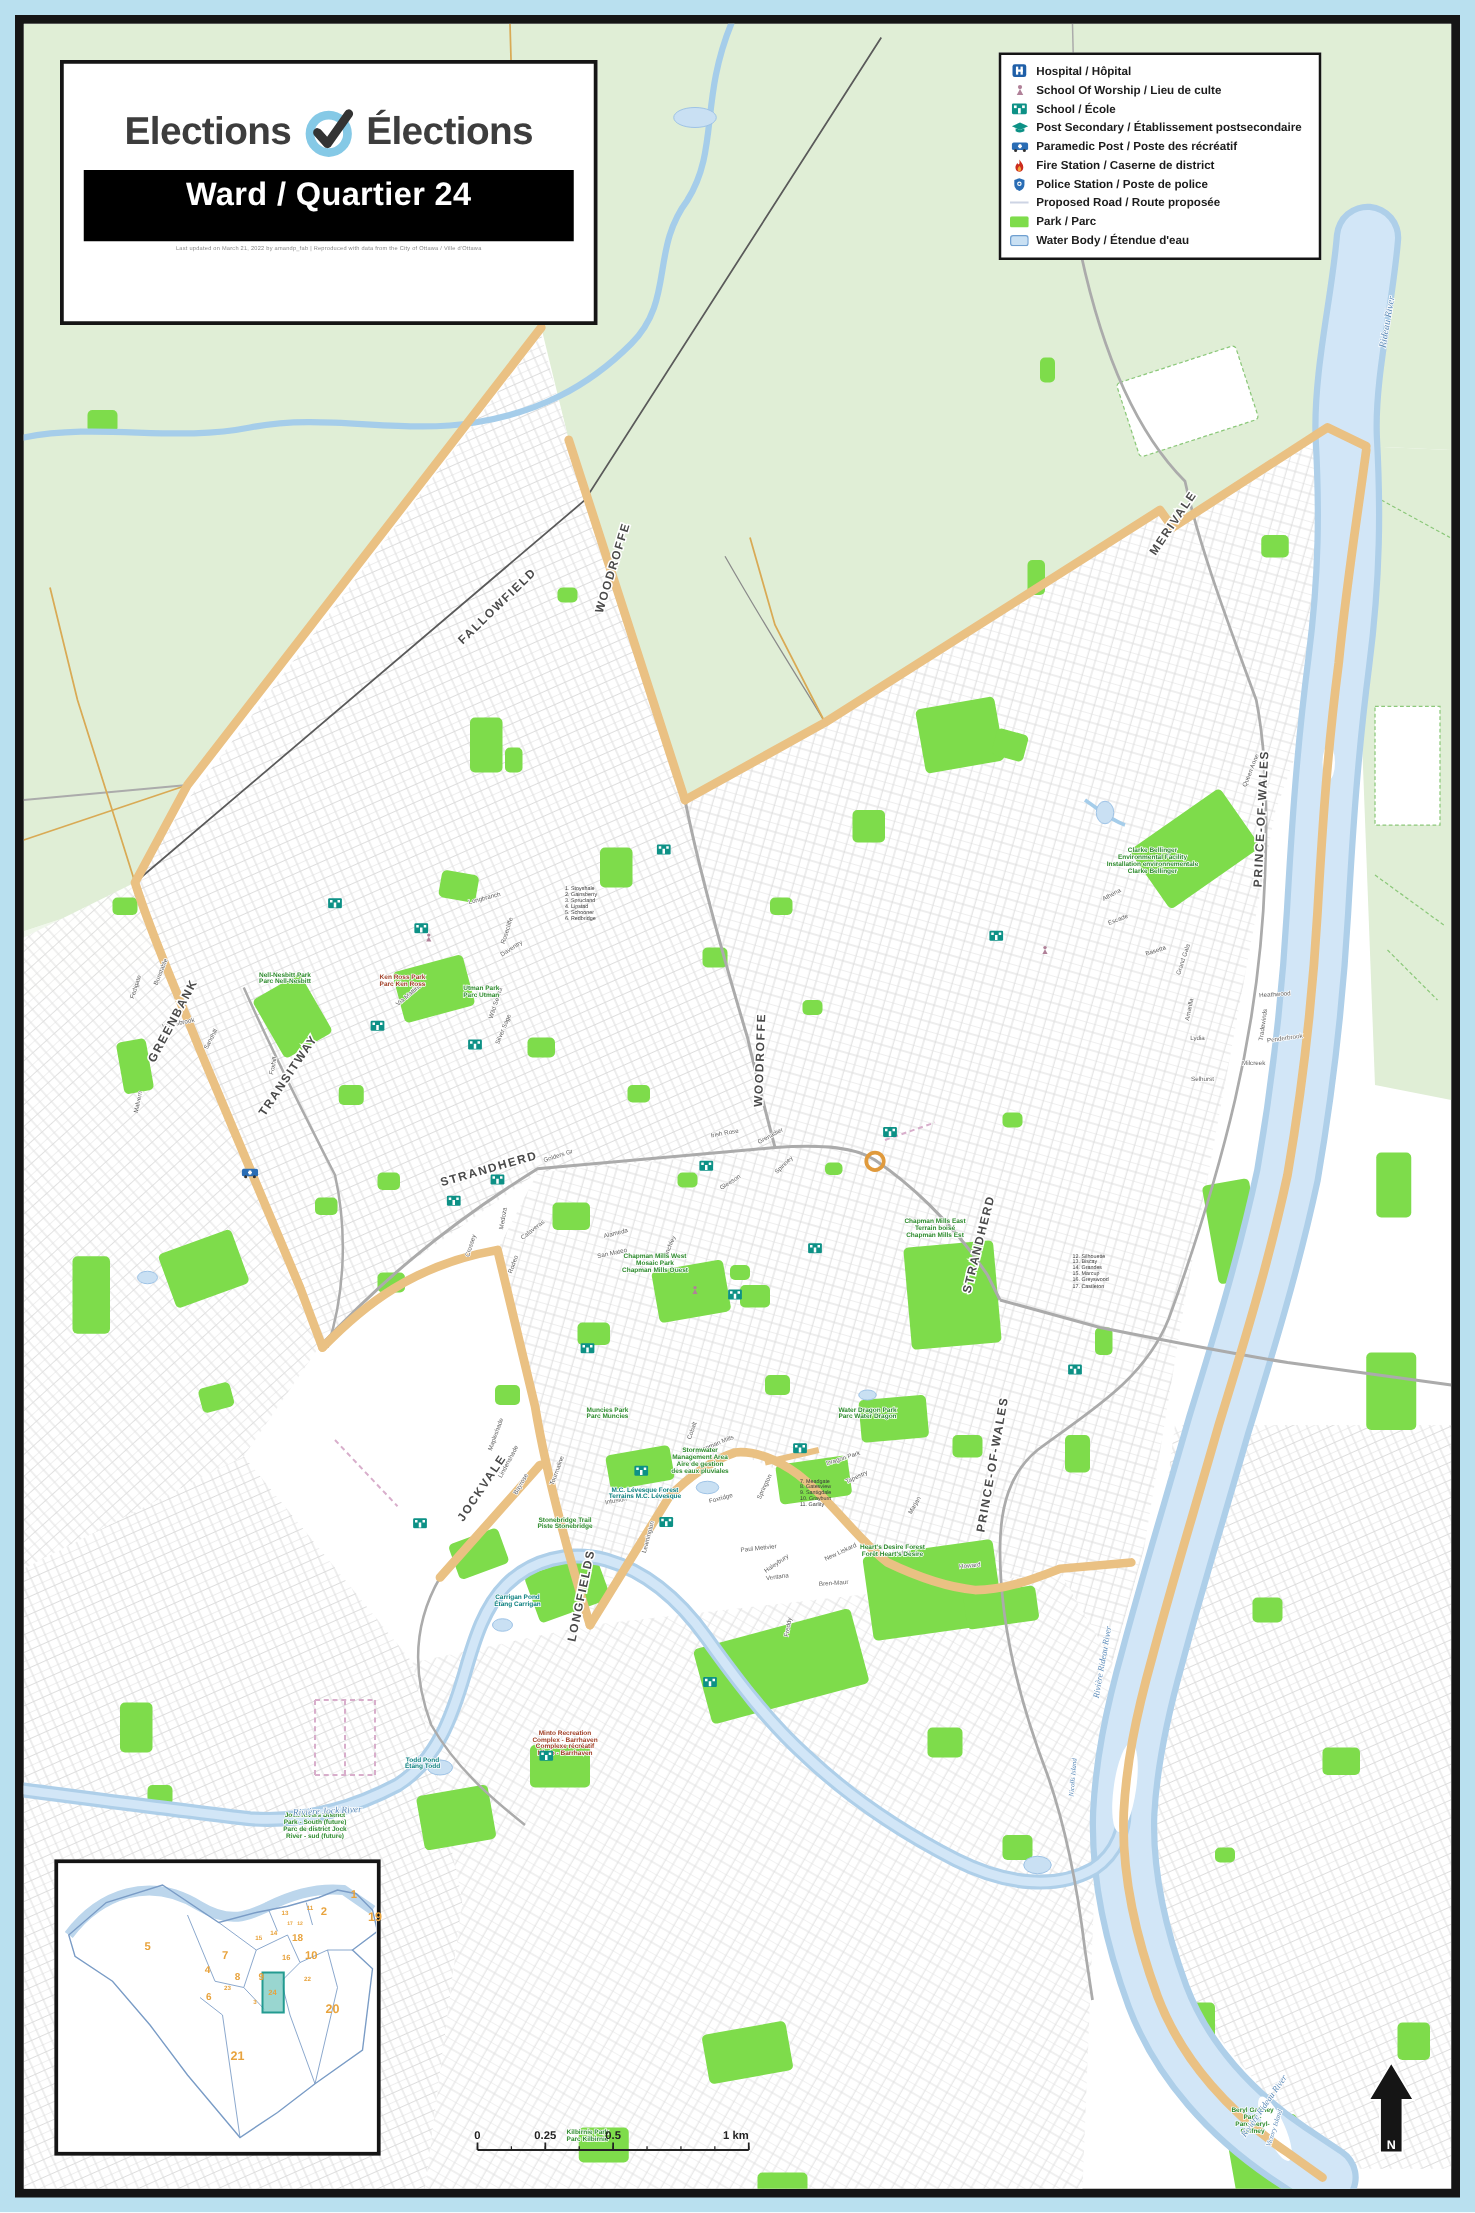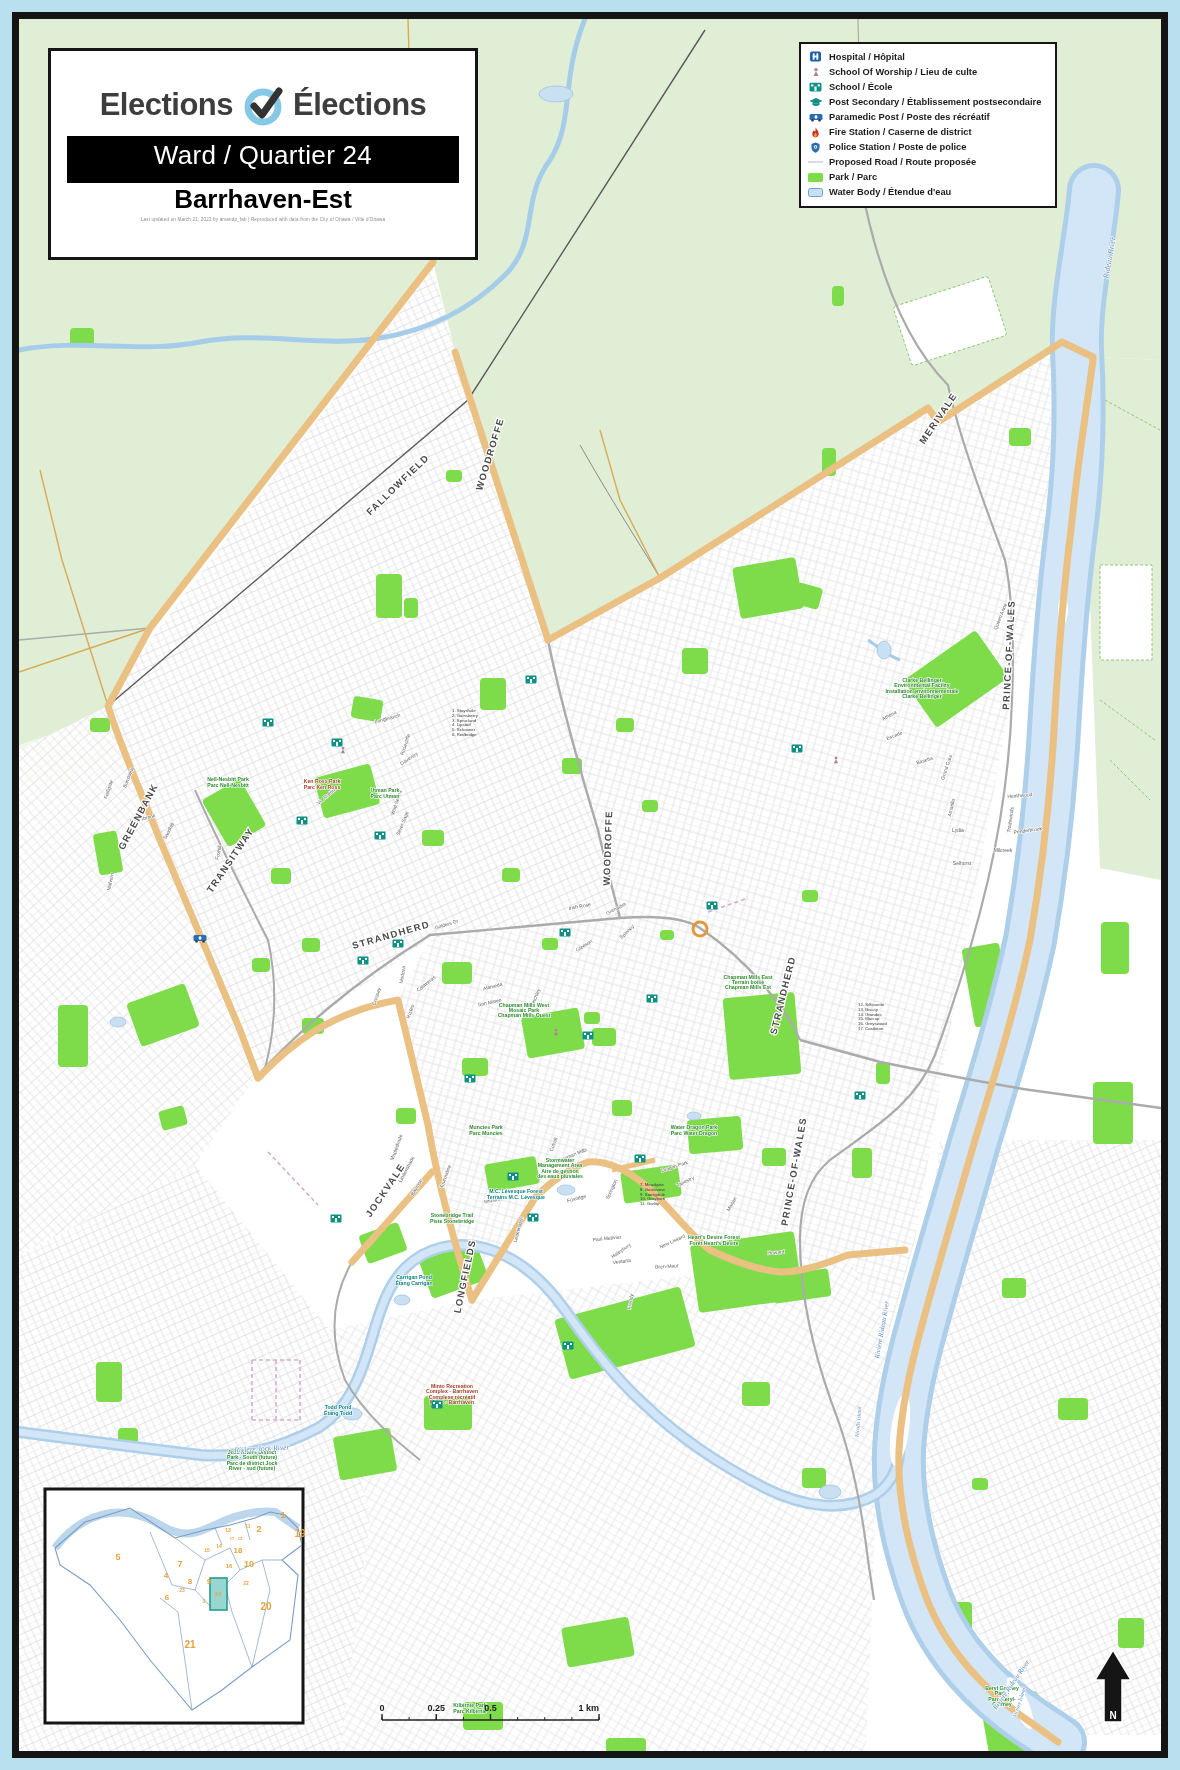--- a/index.html
+++ b/index.html
@@ -11,22 +11,22 @@
   .wt{font-style:italic;font-family:"Liberation Serif",serif;paint-order:stroke;stroke:#fff;stroke-width:1.2px;}
   .ix{fill:#3a3a3a;font-family:"Liberation Sans",sans-serif;}
   .wn{font-weight:bold;fill:#e8a33d;font-family:"Liberation Sans",sans-serif;}
   .sb{font-weight:bold;fill:#222;font-family:"Liberation Sans",sans-serif;}
 
   .title-box{position:absolute;left:48px;top:48px;width:430px;height:212px;background:#fff;
     border:3px solid #151515;text-align:center;box-sizing:border-box;z-index:5;}
   .logo-row{display:flex;align-items:center;justify-content:center;gap:8px;margin-top:32px;}
   .logo-word{font-size:31px;font-weight:bold;color:#3d3d3d;letter-spacing:-0.5px;}
   .logo-sub{font-size:27px;color:#3d3d3d;margin-top:-10px;letter-spacing:0.5px;}
-  .ward-banner{margin:9px 16px 2px;background:#000;color:#fff;font-size:26px;font-weight:normal;
-    padding:4px 0 12px;letter-spacing:0.3px;}
+  .ward-banner{margin:9px 16px 2px;background:#000;color:#fff;font-size:26px;font-weight:bold;
+    padding:4px 0 22px;letter-spacing:0.3px;}
   .ward-name{font-size:26px;font-weight:800;color:#000;line-height:1.12;}
   .attribution{font-size:4.5px;color:#8a8a8a;margin-top:3px;letter-spacing:0.2px;}
 
   .legend{position:absolute;left:755px;top:42px;width:258px;background:#fff;border:2.5px solid #151515;
     box-sizing:border-box;padding:5px 7px 6px;z-index:5;margin-left:44px;}
   .legend-row{display:flex;align-items:center;gap:6px;height:15.1px;}
   .legend-row .lg-ic{width:15px;height:12px;flex:0 0 15px;display:flex;align-items:center;justify-content:center;}
   .legend-row .lg-tx{font-size:9.3px;font-weight:bold;color:#1c1c1c;white-space:nowrap;}
 </style>
 </head>
@@ -472,21 +472,20 @@
   <div class="title-box">
     <div class="logo-row">
       <span class="logo-word">Elections</span>
       <svg width="44" height="44" viewBox="0 0 44 44">
         <circle cx="22" cy="24" r="15" fill="none" stroke="#85c9e6" stroke-width="7"></circle>
         <path d="M13 23 L21 32 L38 8" fill="none" stroke="#333" stroke-width="7" stroke-linecap="round" stroke-linejoin="round"></path>
       </svg>
       <span class="logo-word">Élections</span>
     </div>
     <div class="ward-banner">Ward / Quartier 24</div>
-    <div class="ward-name">Barrhaven-Est</div>
     <div class="attribution">Last updated on March 21, 2022 by amandp_fab | Reproduced with data from the City of Ottawa / Ville d'Ottawa</div>
   </div>
 
   
   <div class="legend" id="legend-box">
       <div class="legend-row">
         <span class="lg-ic">
           <svg width="13" height="11" viewBox="0 0 14 12">
             <use href="#sym-hospital"></use>
           </svg>

